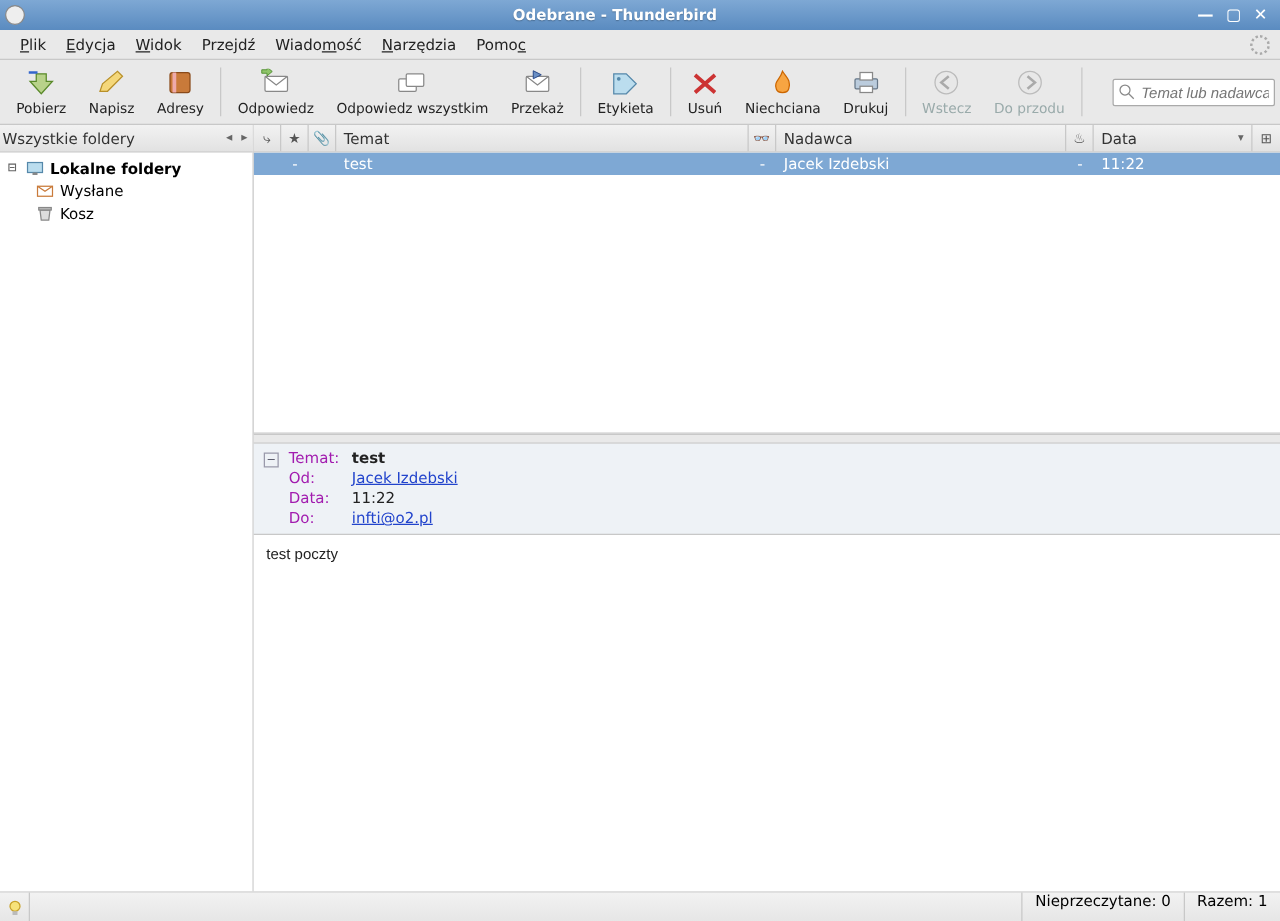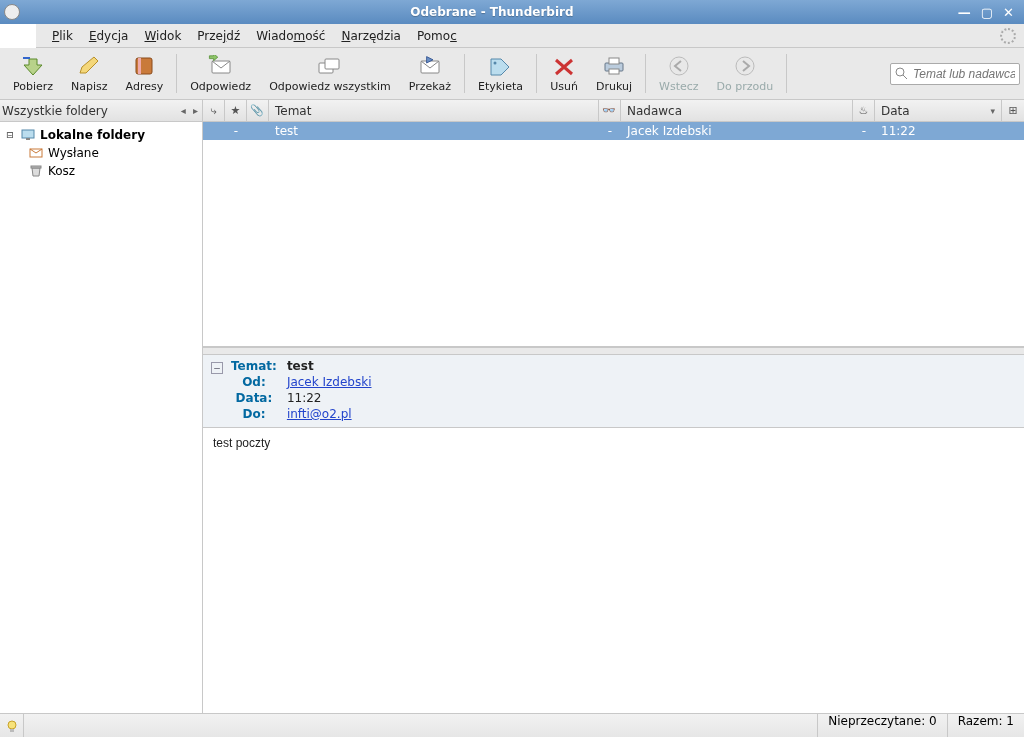--- a/index.html
+++ b/index.html
@@ -6,21 +6,21 @@
 body { font-family: "DejaVu Sans", Arial, sans-serif; font-size: 12px; background: #fff; overflow: hidden; width: 1024px; height: 737px; }
 
 
 .titlebar { height: 24px; background: linear-gradient(to bottom, #7ea8d4, #5a8bc0); display: flex; align-items: center; color: #fff; font-weight: bold; padding: 0 4px; }
 .titlebar-icon { width: 16px; height: 16px; background: #eee; border-radius: 50%; margin-right: 6px; display:inline-block; border:1px solid #888; }
 .titlebar-title { flex: 1; text-align: center; text-shadow: 0 1px 1px rgba(0,0,0,0.25); }
 .titlebar-controls { display: flex; gap: 10px; font-size: 13px; padding-right: 6px; }
 .titlebar-controls span { cursor: default; }
 
 
-.menubar { height: 24px; background: #e9e9e9; display: flex; align-items: center; padding: 0 8px; border-bottom: 1px solid #c8c8c8; margin-left: 36px; }
+.menubar { height: 24px; background: #e9e9e9; display: flex; align-items: center; padding: 0 8px; border-bottom: 1px solid #c8c8c8; }
 .menubar .menu-item { padding: 2px 8px; color: #222; }
 .menubar .mnemonic { text-decoration: underline; }
 .menubar .spacer { flex: 1; }
 .menubar .throbber { width: 16px; height: 16px; border: 2px dotted #aaa; border-radius: 50%; }
 
 
 .toolbar { background: #e9e9e9; display: flex; align-items: stretch; padding: 2px 4px; border-bottom: 1px solid #c8c8c8; height: 52px; }
 .tb-btn { display: flex; flex-direction: column; align-items: center; justify-content: center; padding: 2px 8px; border: 1px solid transparent; border-radius: 3px; font-size: 11px; color: #222; gap: 2px; }
 .tb-btn.disabled { color: #9aa; }
 .tb-btn .tb-icon { width: 28px; height: 24px; display: flex; align-items: center; justify-content: center; }
@@ -54,21 +54,21 @@
 .msgrow { height: 18px; display: flex; align-items: center; background: #7ea8d4; color: #fff; font-size: 12px; }
 .msgrow .cell { padding: 0 6px; overflow: hidden; white-space: nowrap; }
 
 
 .splitter { height: 8px; background: #e9e9e9; border-top: 1px solid #c8c8c8; border-bottom: 1px solid #c8c8c8; }
 
 
 .msgheader { background: #eef2f6; border-bottom: 1px solid #c8c8c8; padding: 4px 8px 6px 8px; display: flex; gap: 8px; }
 .msgheader .collapse { width: 12px; height:12px; border:1px solid #99a; font-size:9px; display:flex; align-items:center; justify-content:center; color:#556; margin-top:3px; }
 .hdr-table { display: grid; grid-template-columns: auto auto; column-gap: 10px; row-gap: 2px; }
-.hdr-label { text-align: center; font-weight: bold; color: #0369a1; }
+.hdr-label { text-align: left; font-weight: normal; color: #a21caf; }
 .hdr-value { color: #222; }
 .hdr-value a { color: #2244cc; text-decoration: underline; }
 
 
 .msgbody { flex: 1; padding: 8px 10px; font-family: Liberation Sans, sans-serif; font-size: 12px; color: #222; overflow:auto; background:#fff; }
 
 
 .statusbar { height: 24px; background: linear-gradient(#f2f2f2,#e6e6e6); border-top: 1px solid #c8c8c8; display: flex; align-items: center; font-size: 12px; }
 .statusbar .sb-left { width: 24px; display:flex; align-items:center; justify-content:center; border-right:1px solid #c8c8c8; height:100%; }
 .statusbar .sb-mid { flex: 1; }
@@ -169,20 +169,28 @@
     <span>Etykieta</span>
   </div>
   <div class="tb-sep"></div>
   <div class="tb-btn">
     <span class="tb-icon">
         <svg width="26" height="22">
           <path d="M5 5 L21 19 M21 5 L5 19" stroke="#cc3333" stroke-width="3"></path>
         </svg>
       </span>
     <span>Usuń</span>
+  </div>
+  <div class="tb-btn">
+    <span class="tb-icon">
+        <svg width="26" height="22">
+          <path d="M13 2 C16 7 20 9 18 16 C17 20 9 20 8 16 C6 10 11 9 13 2 Z" fill="#f7a542" stroke="#cc6600"></path>
+        </svg>
+      </span>
+    <span>Niechciana</span>
   </div>
   <div class="tb-btn">
     <span class="tb-icon">
         <svg width="26" height="22">
           <rect x="4" y="8" width="18" height="8" rx="1" fill="#bcd" stroke="#678"></rect>
           <rect x="8" y="3" width="10" height="6" fill="#fff" stroke="#888"></rect>
           <rect x="8" y="14" width="10" height="5" fill="#fff" stroke="#888"></rect>
         </svg>
       </span>
     <span>Drukuj</span>

